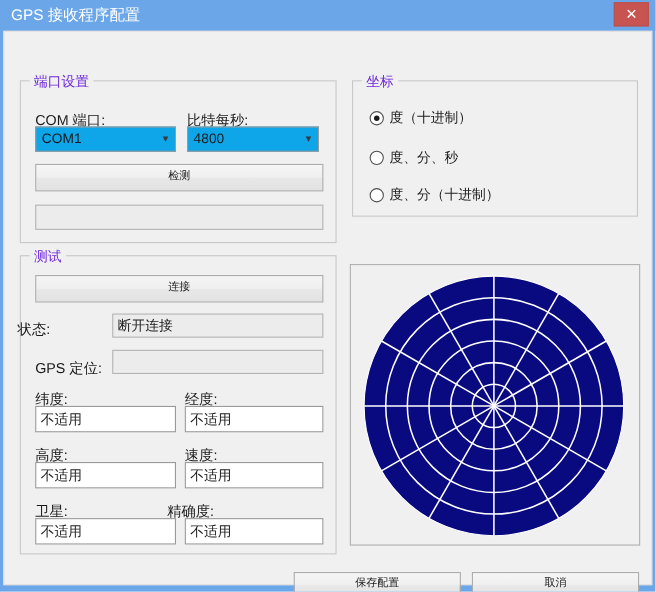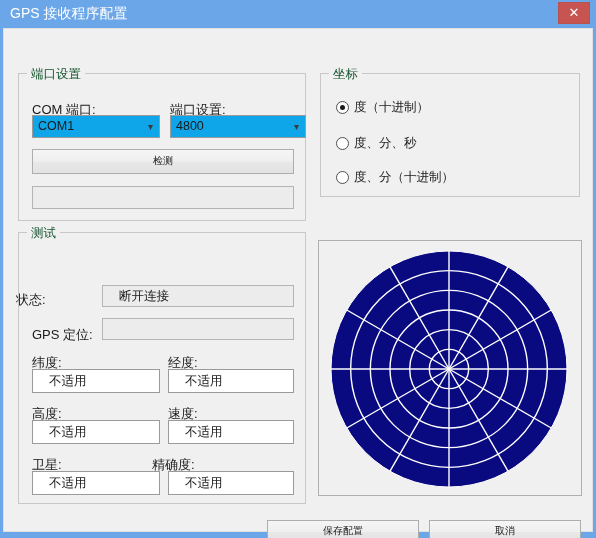--- a/index.html
+++ b/index.html
@@ -72,21 +72,21 @@
     box-sizing: border-box;
     background: transparent;
   }
   .group-title {
     position: absolute;
     top: -8px;
     left: 8px;
     background: #f0f0f0;
     padding: 0 4px;
     font-size: 12.5px;
-    color: #14532d;
+    color: #6d28d9;
     white-space: nowrap;
     text-align: center;
   }
   #grp-port  { left: 14px;  top: 44px;  width: 288px; height: 148px; }
   #grp-coord { left: 316px; top: 44px;  width: 260px; height: 124px; }
   #grp-test  { left: 14px;  top: 203px; width: 288px; height: 272px; }
 
   
   .lbl {
     position: absolute;
@@ -132,21 +132,21 @@
   }
   
   .tbox {
     position: absolute;
     box-sizing: border-box;
     background: #ffffff;
     border: 1px solid #9a9a9a;
     font-size: 12.5px;
     color: #1a1a1a;
     line-height: 19px;
-    padding-left: 16px;
+    padding-left: 4px;
     white-space: nowrap;
     overflow: hidden;
   }
   .tbox.disabled {
     background: #ececec;
     border: 1px solid #b4b4b4;
     color: #1a1a1a;
   }
   
   .radio-row {
@@ -209,27 +209,27 @@
     <div id="title-text">GPS 接收程序配置</div>
     <div id="close-btn">✕</div>
   </div>
 
   <div id="client">
 
     <div class="group" id="grp-port">
       <span class="group-title">端口设置</span>
     </div>
     <div class="lbl" style="left:28px; top:72px;">COM 端口:</div>
-    <div class="lbl" style="left:166px; top:72px;">端口设置:</div>
+    <div class="lbl" style="left:166px; top:72px;">比特每秒:</div>
 
     <div class="combo" style="left:28px; top:86px; width:128px;">
       <span>COM1</span>
       <span class="chev">▾</span>
     </div>
-    <div class="combo" style="left:166px; top:86px; width:136px;">
+    <div class="combo" style="left:166px; top:86px; width:120px;">
       <span>4800</span>
       <span class="chev">▾</span>
     </div>
 
     <div class="btn" style="left:28px; top:120px; width:262px; height:25px; line-height:23px;">检测</div>
 
     <div class="tbox disabled" style="left:28px; top:157px; width:262px; height:23px; line-height:21px;"></div>
 
     <div class="group" id="grp-coord">
       <span class="group-title">坐标</span>
@@ -244,20 +244,21 @@
     </div>
     <div class="radio-row" style="left:332px; top:140px;">
       <span class="radio-dot"></span>
       <span class="radio-label">度、分（十进制）</span>
     </div>
 
     <div class="group" id="grp-test">
       <span class="group-title">测试</span>
     </div>
 
+    <div class="btn" style="left:28px; top:221px; width:262px; height:25px; line-height:23px;">连接</div>
 
     <div class="lbl" style="left:12px; top:262px;">状态:</div>
     <div class="tbox disabled" style="left:98px; top:256px; width:192px; height:22px; line-height:20px;">断开连接</div>
 
     <div class="lbl" style="left:28px; top:297px;">GPS 定位:</div>
     <div class="tbox disabled" style="left:98px; top:289px; width:192px; height:22px; line-height:20px;"></div>
 
     <div class="lbl" style="left:28px;  top:325px;">纬度:</div>
     <div class="tbox" style="left:28px;  top:340px; width:128px; height:24px; line-height:22px;">不适用</div>
 

